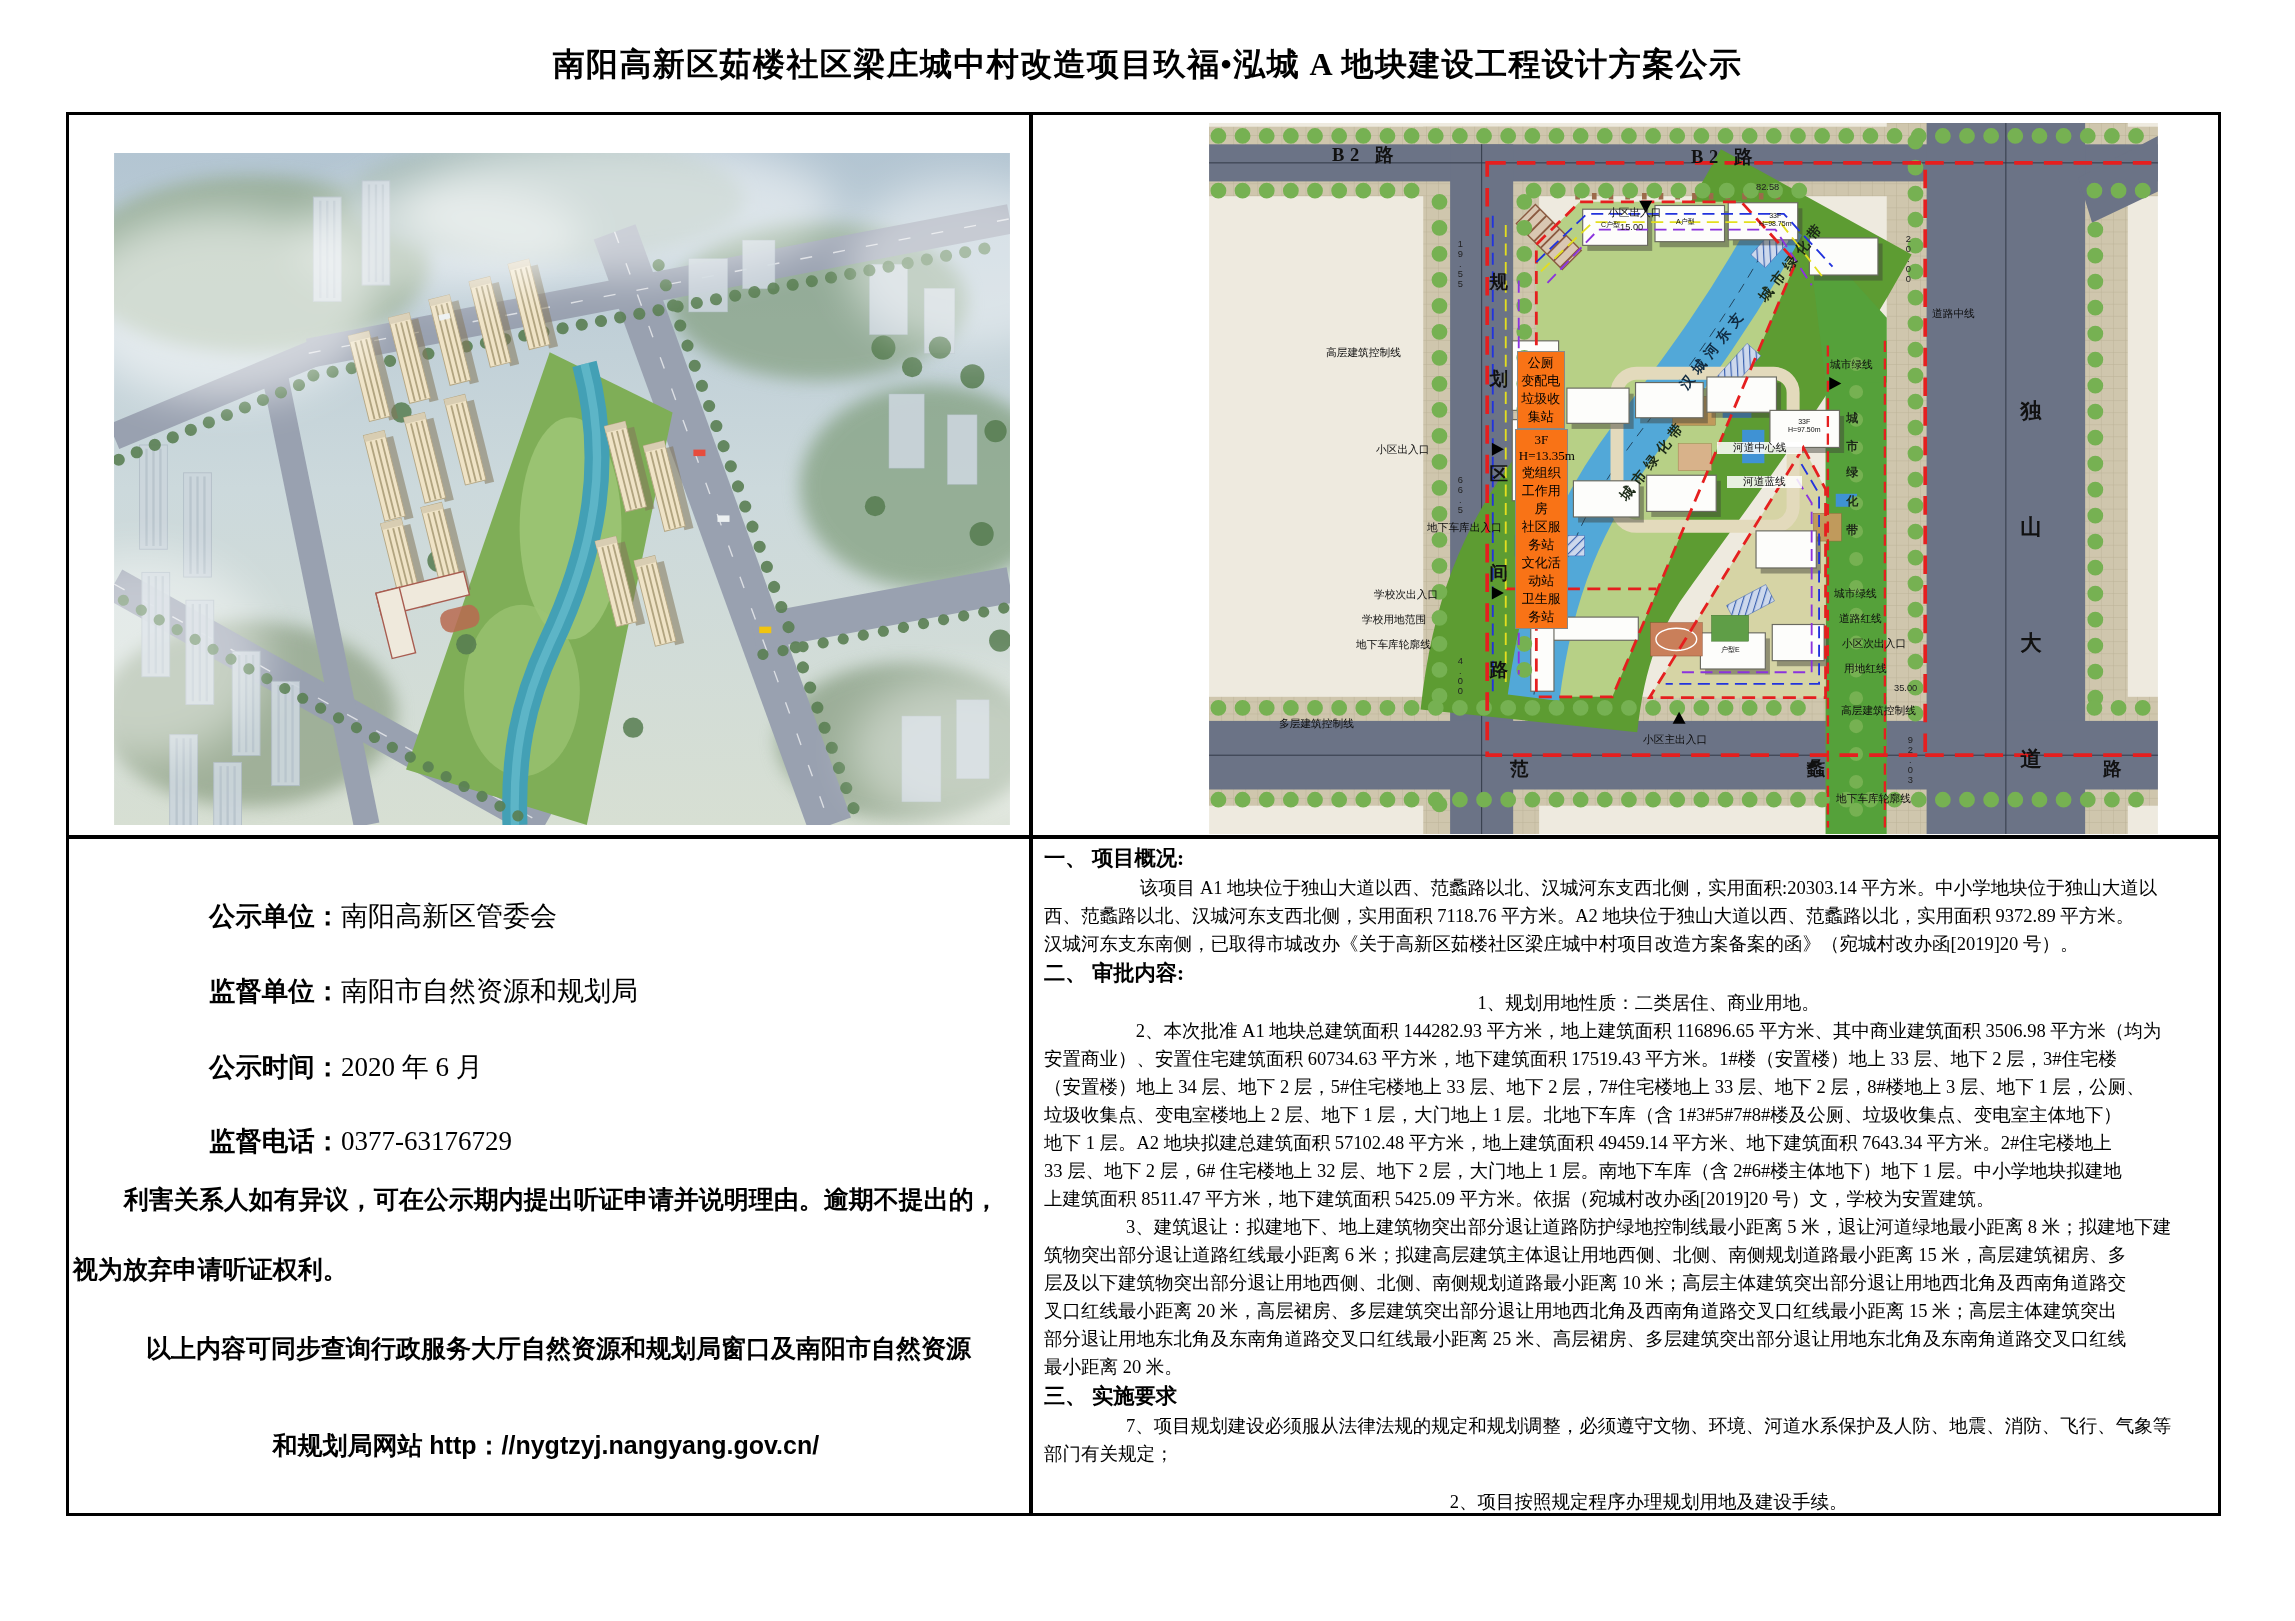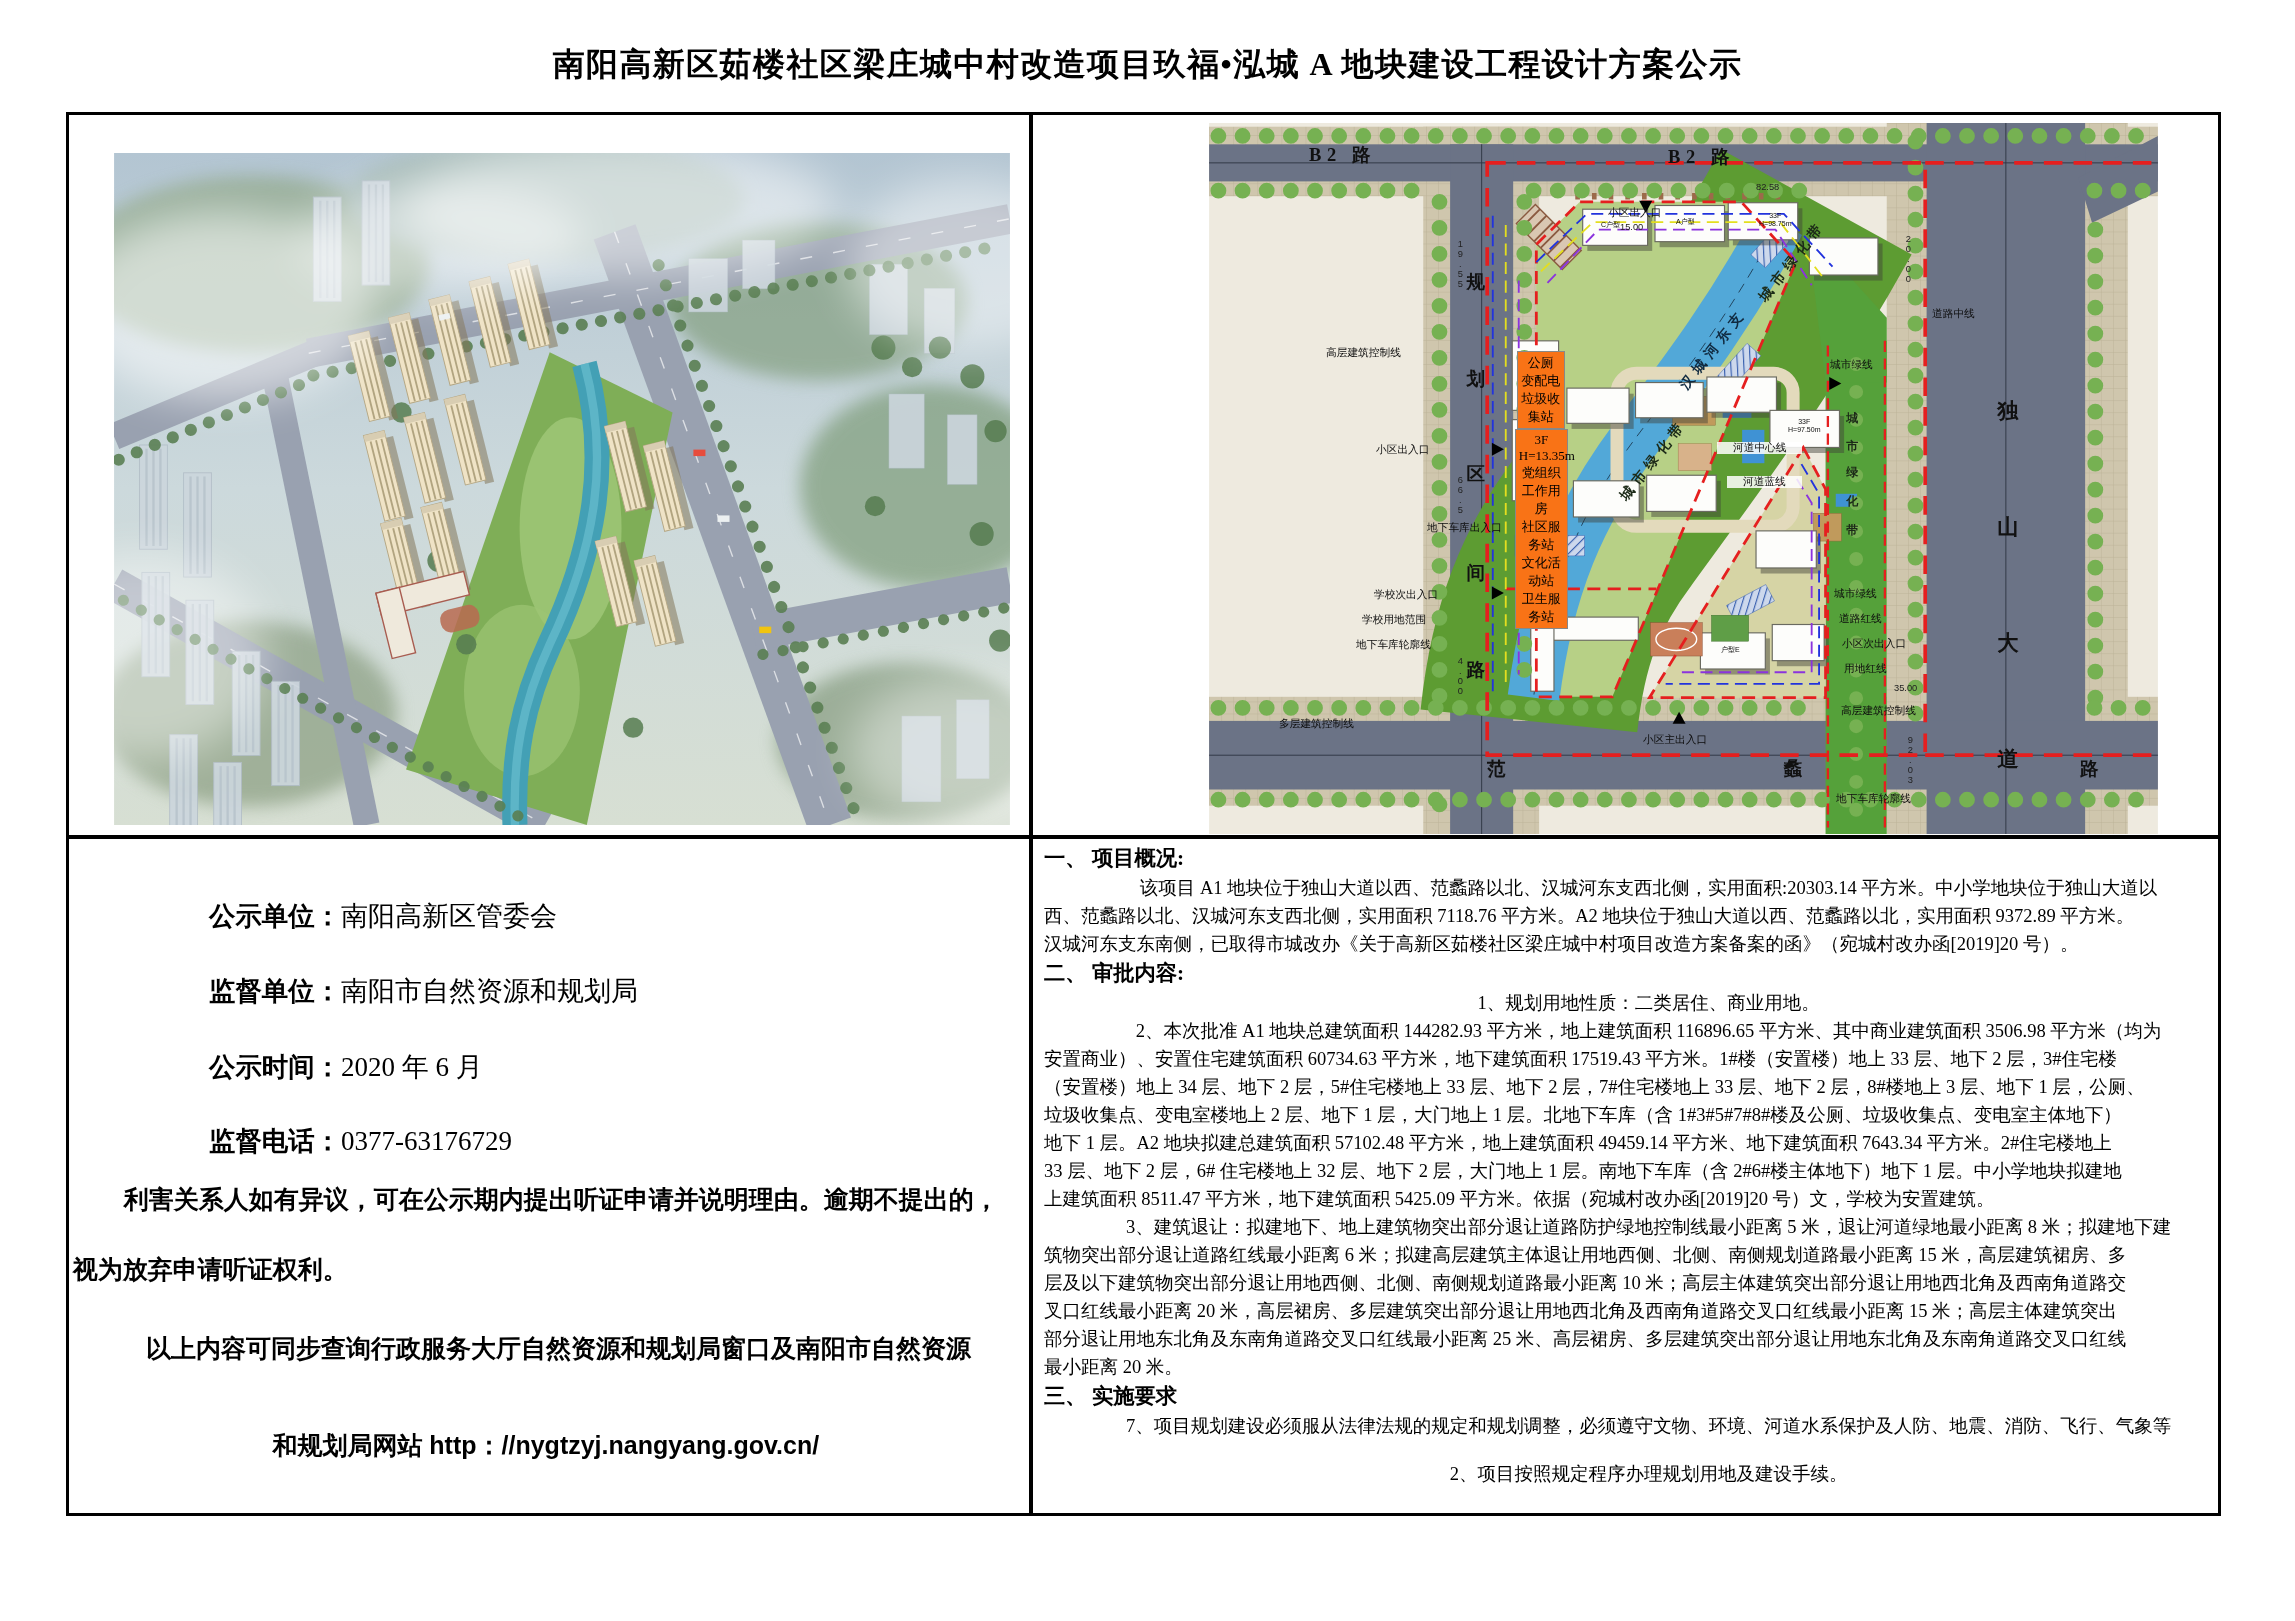--- a/index.html
+++ b/index.html
@@ -21,21 +21,21 @@
   #ovCell{left:1044px;top:843px;width:1170px;height:668px;font-size:18.5px;line-height:28px;}
   .ln{white-space:nowrap;}
   .h{font-weight:bold;font-size:21.3px;line-height:31px;}
   .p{padding-left:39px;text-align:center;}
   .mt{margin-top:19.5px;}
   
   #planWrap{left:1209px;top:123px;width:949px;height:711px;}
   #planWrap svg{position:absolute;left:0;top:0;}
   .plabel{position:absolute;font-family:"Liberation Sans",sans-serif;font-size:10.7px;color:#0d0d0d;
           white-space:nowrap;line-height:1.1;z-index:5;}
-  .road{font-family:"Liberation Serif",serif;font-weight:bold;font-size:18.5px;letter-spacing:5.6px;color:#111;}
+  .road{font-family:"Liberation Serif",serif;font-weight:bold;font-size:18.5px;letter-spacing:5.6px;color:#111;margin-left:23px;}
   .vert{writing-mode:vertical-rl;text-orientation:upright;}
   .rot{transform:rotate(-52deg);transform-origin:left top;}
   .grn{font-size:14px;font-weight:bold;color:#1c2a18;letter-spacing:5.6px;}
   .dim{font-size:9.3px;color:#222;}
   .wbg{background:rgba(255,255,255,.85);padding:0 16px;}
   .tiny{font-size:7px;white-space:pre-line;text-align:center;}
   .box{font-size:13px;white-space:pre-line;text-align:center;background:#f97316;border:0.5px solid #888;padding:1.9px 2.8px;}
 </style>
 </head>
 <body>
@@ -425,17 +425,18 @@
     <div class="ln">33 层、地下 2 层，6# 住宅楼地上 32 层、地下 2 层，大门地上 1 层。南地下车库（含 2#6#楼主体地下）地下 1 层。中小学地块拟建地</div>
     <div class="ln">上建筑面积 8511.47 平方米，地下建筑面积 5425.09 平方米。依据（宛城村改办函[2019]20 号）文，学校为安置建筑。</div>
     <div class="ln p">3、建筑退让：拟建地下、地上建筑物突出部分退让道路防护绿地控制线最小距离 5 米，退让河道绿地最小距离 8 米；拟建地下建</div>
     <div class="ln">筑物突出部分退让道路红线最小距离 6 米；拟建高层建筑主体退让用地西侧、北侧、南侧规划道路最小距离 15 米，高层建筑裙房、多</div>
     <div class="ln">层及以下建筑物突出部分退让用地西侧、北侧、南侧规划道路最小距离 10 米；高层主体建筑突出部分退让用地西北角及西南角道路交</div>
     <div class="ln">叉口红线最小距离 20 米，高层裙房、多层建筑突出部分退让用地西北角及西南角道路交叉口红线最小距离 15 米；高层主体建筑突出</div>
     <div class="ln">部分退让用地东北角及东南角道路交叉口红线最小距离 25 米、高层裙房、多层建筑突出部分退让用地东北角及东南角道路交叉口红线</div>
     <div class="ln">最小距离 20 米。</div>
     <div class="ln h">三、 实施要求</div>
     <div class="ln p">7、项目规划建设必须服从法律法规的规定和规划调整，必须遵守文物、环境、河道水系保护及人防、地震、消防、飞行、气象等</div>
+    <div class="ln">部门有关规定；</div>
     <div class="ln p mt">2、项目按照规定程序办理规划用地及建设手续。</div>
   </div>
 
 </div>
 
 
 </body></html>

